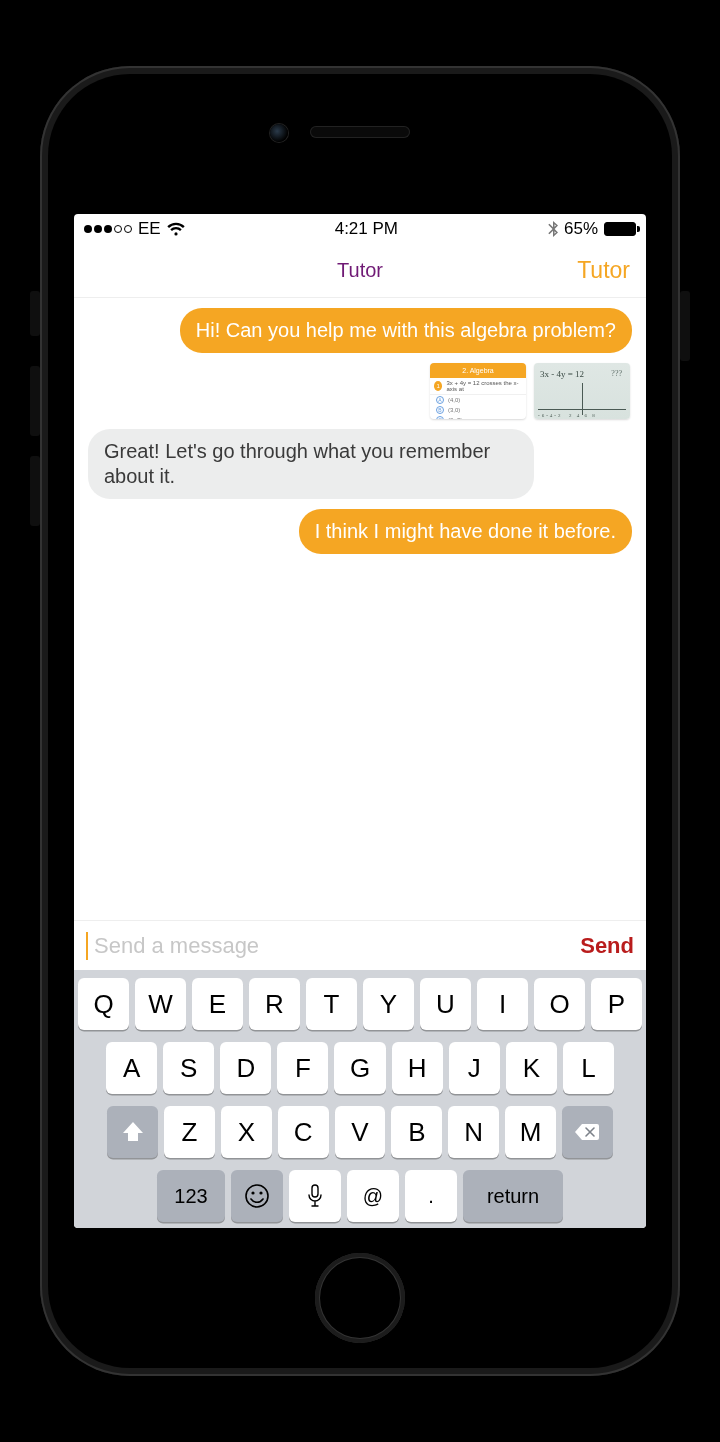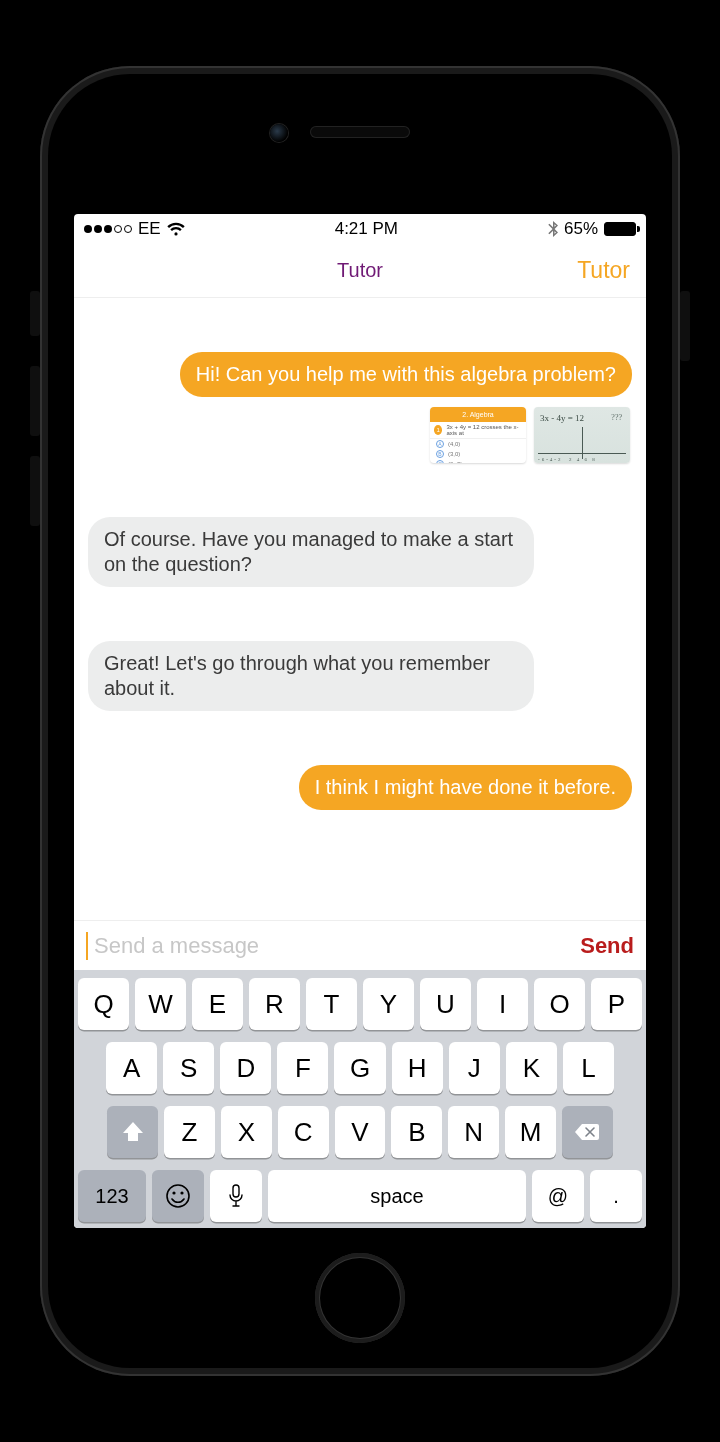--- a/index.html
+++ b/index.html
@@ -127,21 +127,20 @@
     flex-direction: column;
     gap: 10px;
   }
   .bubble {
     max-width: 82%;
     padding: 10px 16px;
     border-radius: 22px;
     font-size: 20px;
     line-height: 1.25;
     position: relative;
-    margin-top: 44px;
   }
   .outgoing {
     align-self: flex-end;
     background: #f5a623;
     color: #fff;
   }
   .outgoing-wide { max-width: 92%; }
   .incoming {
     align-self: flex-start;
     background: #eceded;
@@ -378,21 +377,20 @@
           </div>
           <div class="thumb thumb-graph">
             <div class="eq">3x - 4y = 12</div>
             <div class="qmark">???</div>
             <div class="axis-v"></div>
             <div class="axis-h"></div>
             <div class="ticks">-6-4-2&nbsp;&nbsp;2&nbsp;4&nbsp;6&nbsp;8</div>
           </div>
         </div>
 
-        <div class="bubble incoming"><span>Of course. Have you managed to make a start on the question?</span></div>
         <div class="bubble incoming"><span>Great! Let's go through what you remember about it.</span></div>
         <div class="bubble outgoing"><span>I think I might have done it before.</span></div>
       </div>
 
       <div class="compose">
         <span class="compose-caret"></span>
         <input class="compose-input" placeholder="Send a message" style="">
         <span class="send-btn">Send</span>
       </div>
 
@@ -449,23 +447,23 @@
                 <circle cx="17" cy="10" r="1.6" fill="#000"></circle>
                 <path d="M7 16c1.5 2.2 3.6 3.3 6 3.3s4.5-1.1 6-3.3" fill="none" stroke="#000" stroke-width="1.6" stroke-linecap="round"></path>
               </svg>
           </div>
           <div class="key key-mic">
             <svg width="16" height="24" viewBox="0 0 16 24">
                 <rect x="5" y="1" width="6" height="12" rx="3" fill="none" stroke="#000" stroke-width="1.4"></rect>
                 <path d="M2 11a6 6 0 0012 0M8 17v5M5 22h6" fill="none" stroke="#000" stroke-width="1.4" stroke-linecap="round"></path>
               </svg>
           </div>
-          <div class="key key-space">space</div>
           <div class="key key-at">@</div>
           <div class="key key-dot">.</div>
+          <div class="key key-return">return</div>
         </div>
       </div>
 
     </div>
 
     <div class="home-btn"></div>
   </div>
 </div>
 
 </body></html>

